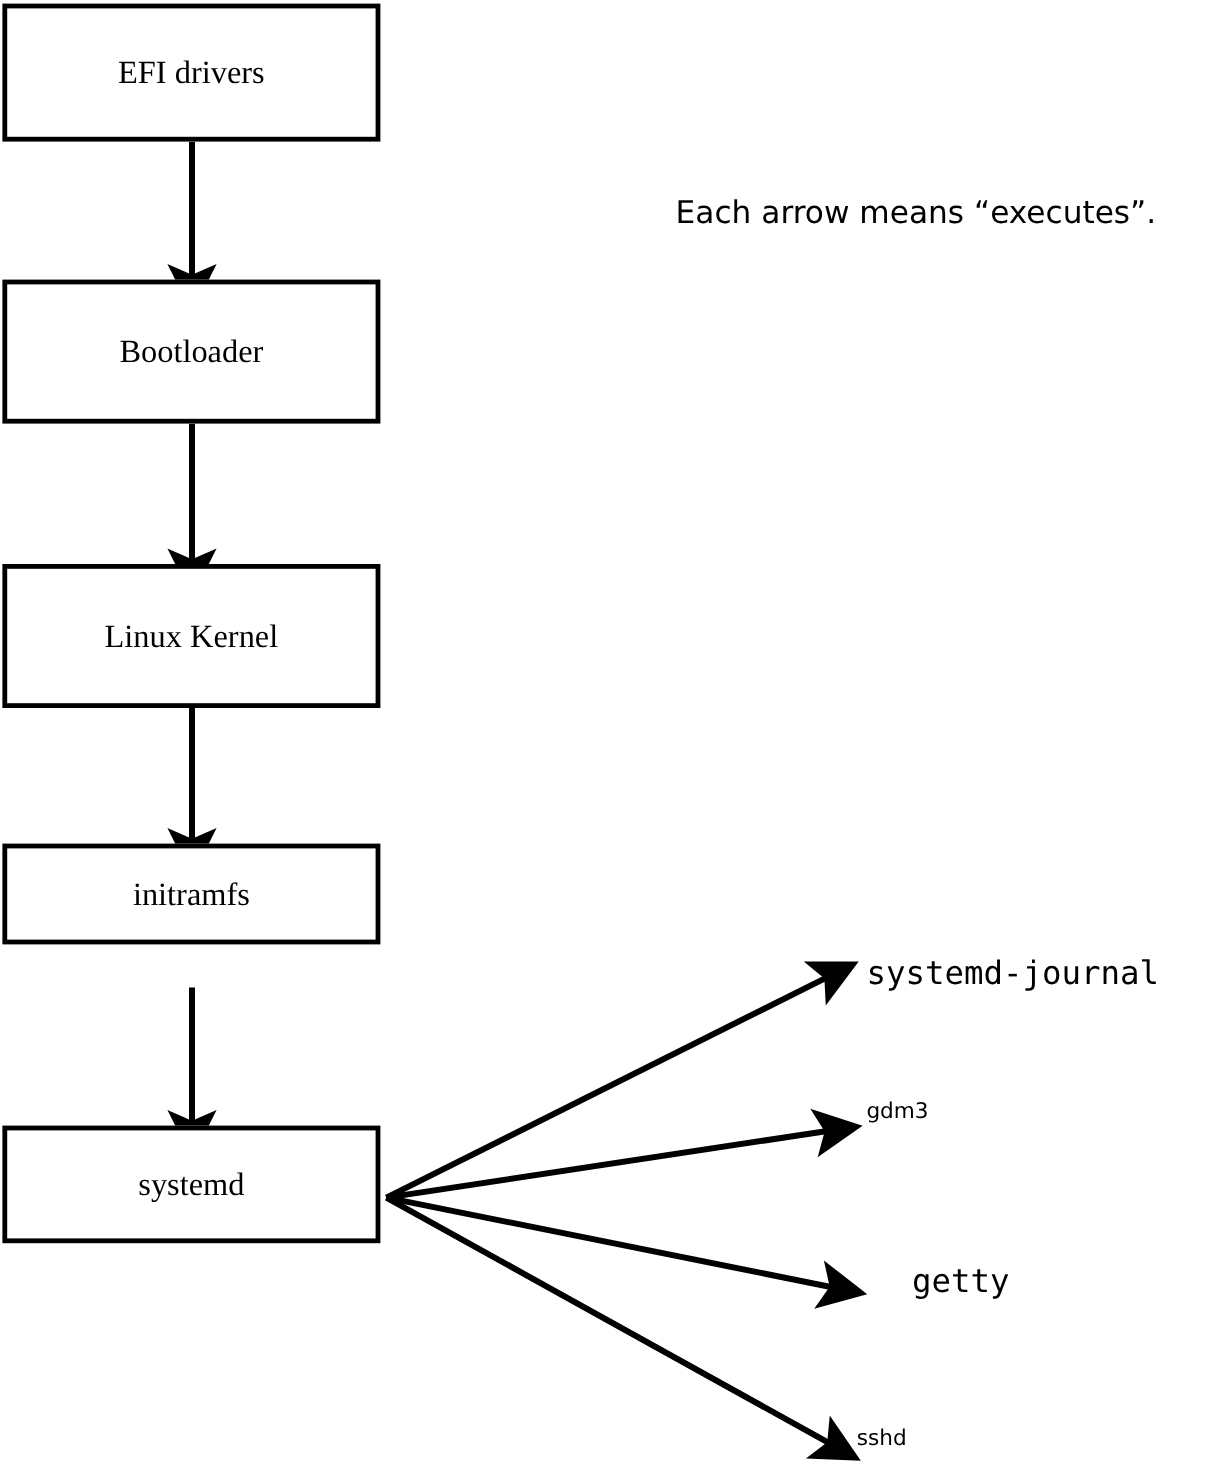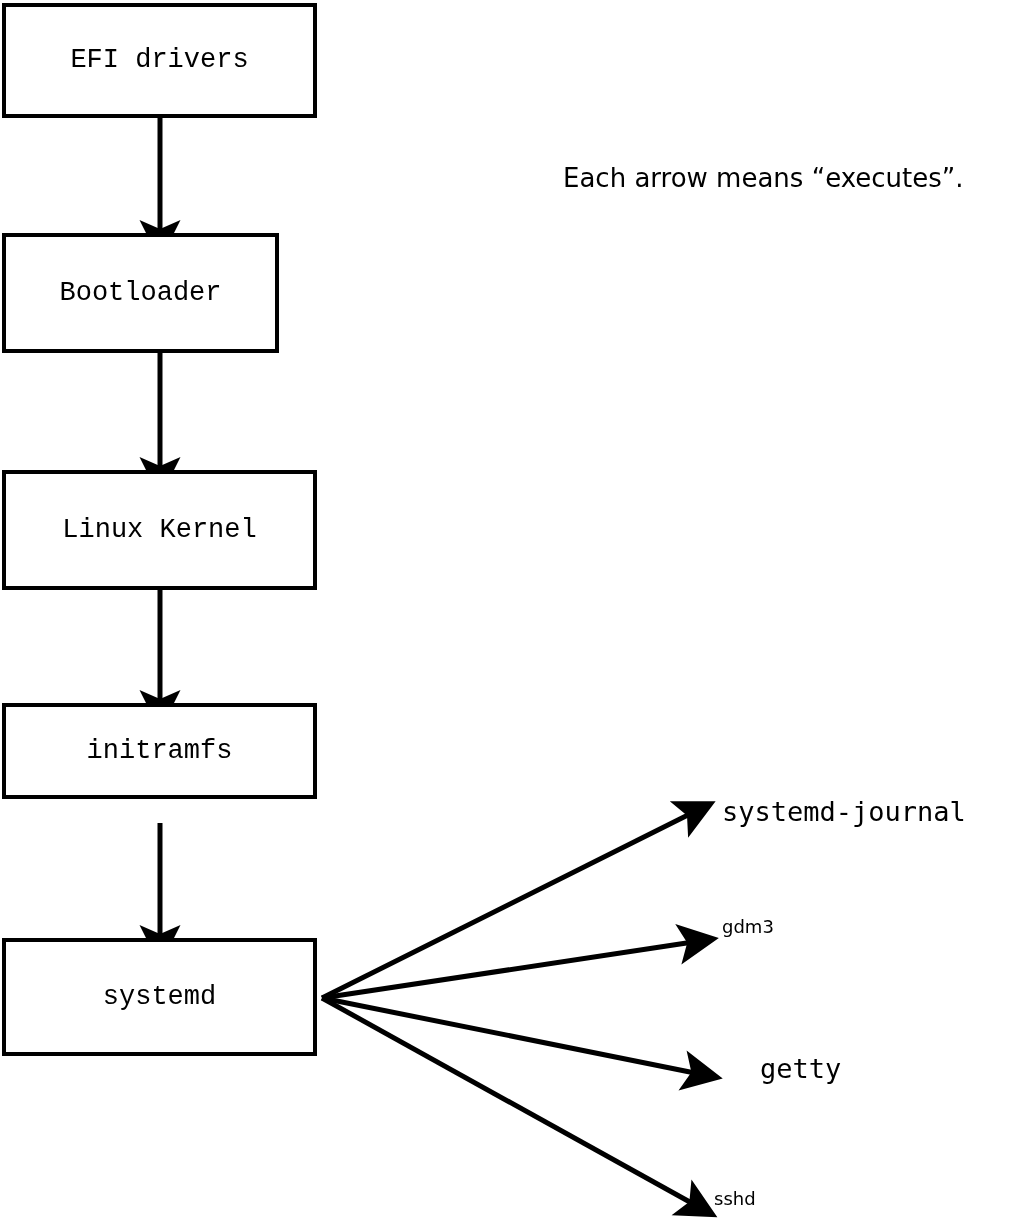--- a/index.html
+++ b/index.html
@@ -25,21 +25,21 @@
   .node-box {
     position: absolute;
     box-sizing: border-box;
     border: 4px solid #000000;
     background: #ffffff;
     display: flex;
     align-items: center;
     justify-content: center;
   }
   .node-label {
-    font-family: Liberation Mono, monospace;
+    font-family: Liberation Serif, serif;
     font-size: 27px;
     color: #000000;
     line-height: 1;
     white-space: nowrap;
   }
   .leaf-label {
     position: absolute;
     font-family: "DejaVu Sans Mono", monospace;
     font-size: 27px;
     color: #000000;
@@ -86,30 +86,30 @@
         <line x1="322" y1="998" x2="688.2018746452028" y2="942.6882585171309" stroke="#000000" stroke-width="5" marker-end="url(#arrowhead-f)"></line>
         <line x1="322" y1="998" x2="692.3530551073353" y2="1072.4524182947737" stroke="#000000" stroke-width="5" marker-end="url(#arrowhead-f)"></line>
         <line x1="322" y1="998" x2="690.259371849814" y2="1202.2688703229437" stroke="#000000" stroke-width="5" marker-end="url(#arrowhead-f)"></line>
       </g>
   </svg>
 
   <div id="boxes-layer">
       <div class="node-box" style="left: 2px; top: 3px; width: 315px; height: 115px; border-color: rgb(0, 0, 0);">
         <span class="node-label">EFI drivers</span>
       </div>
-      <div class="node-box" style="left: 2px; top: 233px; width: 277px; height: 120px; border-color: rgb(0, 0, 0);">
+      <div class="node-box" style="left: 2px; top: 233px; width: 315px; height: 120px; border-color: rgb(0, 0, 0);">
         <span class="node-label">Bootloader</span>
       </div>
       <div class="node-box" style="left: 2px; top: 470px; width: 315px; height: 120px; border-color: rgb(0, 0, 0);">
         <span class="node-label">Linux Kernel</span>
       </div>
-      <div class="node-box" style="left: 2px; top: 703px; width: 315px; height: 96px; border-color: rgb(0, 0, 0);">
+      <div class="node-box" style="left: 2px; top: 703px; width: 315px; height: 84px; border-color: rgb(0, 0, 0);">
         <span class="node-label">initramfs</span>
       </div>
-      <div class="node-box" style="left: 2px; top: 938px; width: 315px; height: 118px; border-color: rgb(0, 0, 0); text-align: right;">
+      <div class="node-box" style="left: 2px; top: 938px; width: 315px; height: 98px; border-color: rgb(0, 0, 0); text-align: right;">
         <span class="node-label">systemd</span>
       </div>
     </div>
   <div id="leaves-layer">
       <div class="leaf-label" style="left: 722px; top: 777px; margin-top: 21px;">systemd-journal</div>
       <div class="leaf-label sans" style="left: 722px; top: 918px;">gdm3</div>
       <div class="leaf-label" style="left: 760px; top: 1055px;">getty</div>
       <div class="leaf-label sans" style="left: 714px; top: 1190px;">sshd</div>
     </div>
 

